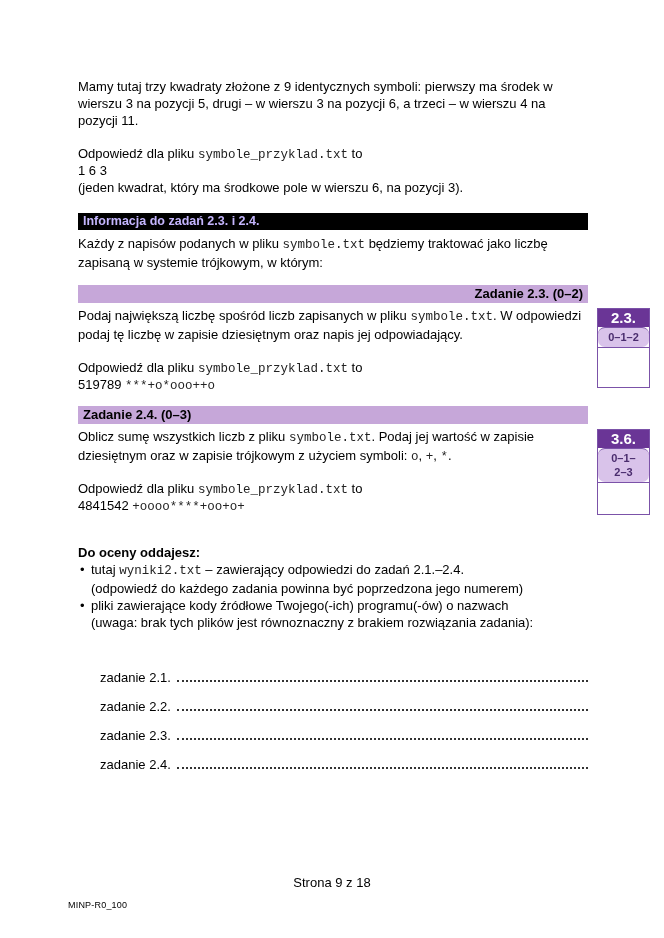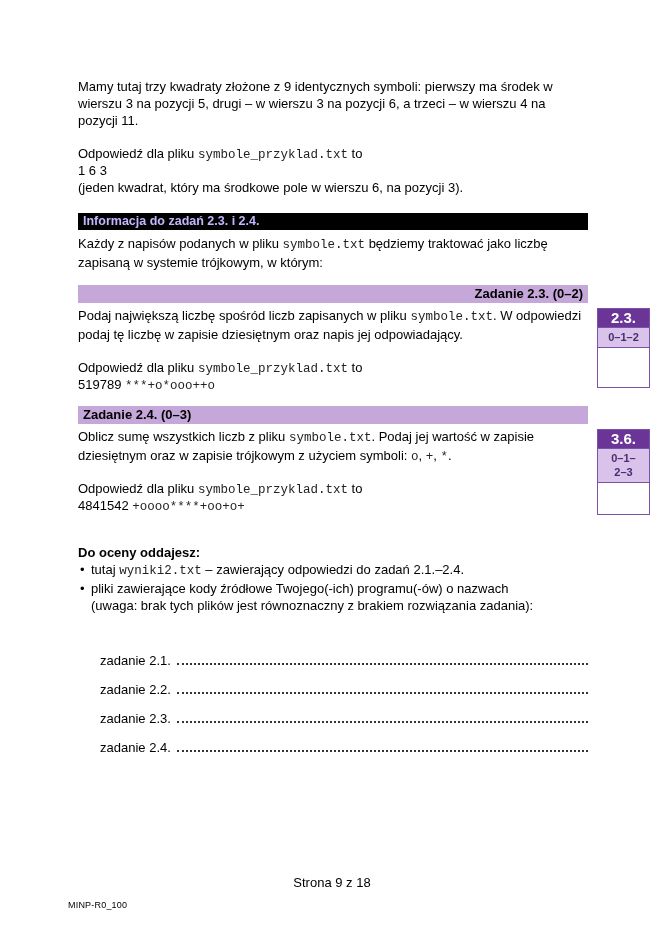--- a/index.html
+++ b/index.html
@@ -48,20 +48,21 @@
   .leader{flex:1;border-bottom:2px dotted #333;margin-bottom:4px;}
   .margin-box{
     position:absolute;left:597px;width:53px;
     border:1px solid var(--margin-border);text-align:center;font-weight:bold;
   }
   .mb-header{background:var(--margin-header-bg);color:#fff;font-size:15px;height:18px;line-height:18px;}
   .mb-score{
     background:var(--margin-score-bg);color:var(--margin-score-text);
     font-size:11px;line-height:14px;padding:2px 0 3px 0;
     border-top:1px solid var(--margin-border);
+    border-radius:7px;
   }
   .mb-empty{background:#fff;border-top:1px solid var(--margin-border);}
   #margin-23{top:308px;}
   #margin-24{top:429px;}
   #margin-23 .mb-empty{height:40px;}
   #margin-24 .mb-empty{height:32px;}
   .page-number{position:absolute;top:874px;left:0;width:664px;text-align:center;}
   .doc-code{position:absolute;top:897px;left:68px;font-size:9px;font-weight:normal;letter-spacing:0.2px;}
 </style>
 </head>
@@ -95,20 +96,21 @@
     <div class="line"><span>Odpowiedź dla pliku </span><span class="mono">symbole_przyklad.txt</span><span> to</span></div>
     <div class="line"><span>4841542</span> <span class="mono">+oooo****+oo+o+</span></div>
   </div>
 
   <div class="submission-heading">Do oceny oddajesz:</div>
 
   <div class="bullet-row">
     <span class="bullet-marker">•</span>
     <span class="bullet-text"><span>tutaj </span><span class="mono">wyniki2.txt</span><span> – zawierający odpowiedzi do zadań 2.1.–2.4.</span></span>
   </div>
+  <div class="bullet-note">(odpowiedź do każdego zadania powinna być poprzedzona jego numerem)</div>
 
   <div class="bullet-row">
     <span class="bullet-marker">•</span>
     <span class="bullet-text">pliki zawierające kody źródłowe Twojego(-ich) programu(-ów) o nazwach</span>
   </div>
   <div class="bullet-note">(uwaga: brak tych plików jest równoznaczny z brakiem rozwiązania zadania):</div>
 
   <div class="dotline first">
     <span class="dotlabel">zadanie 2.1.</span>
     <span class="leader"></span>

